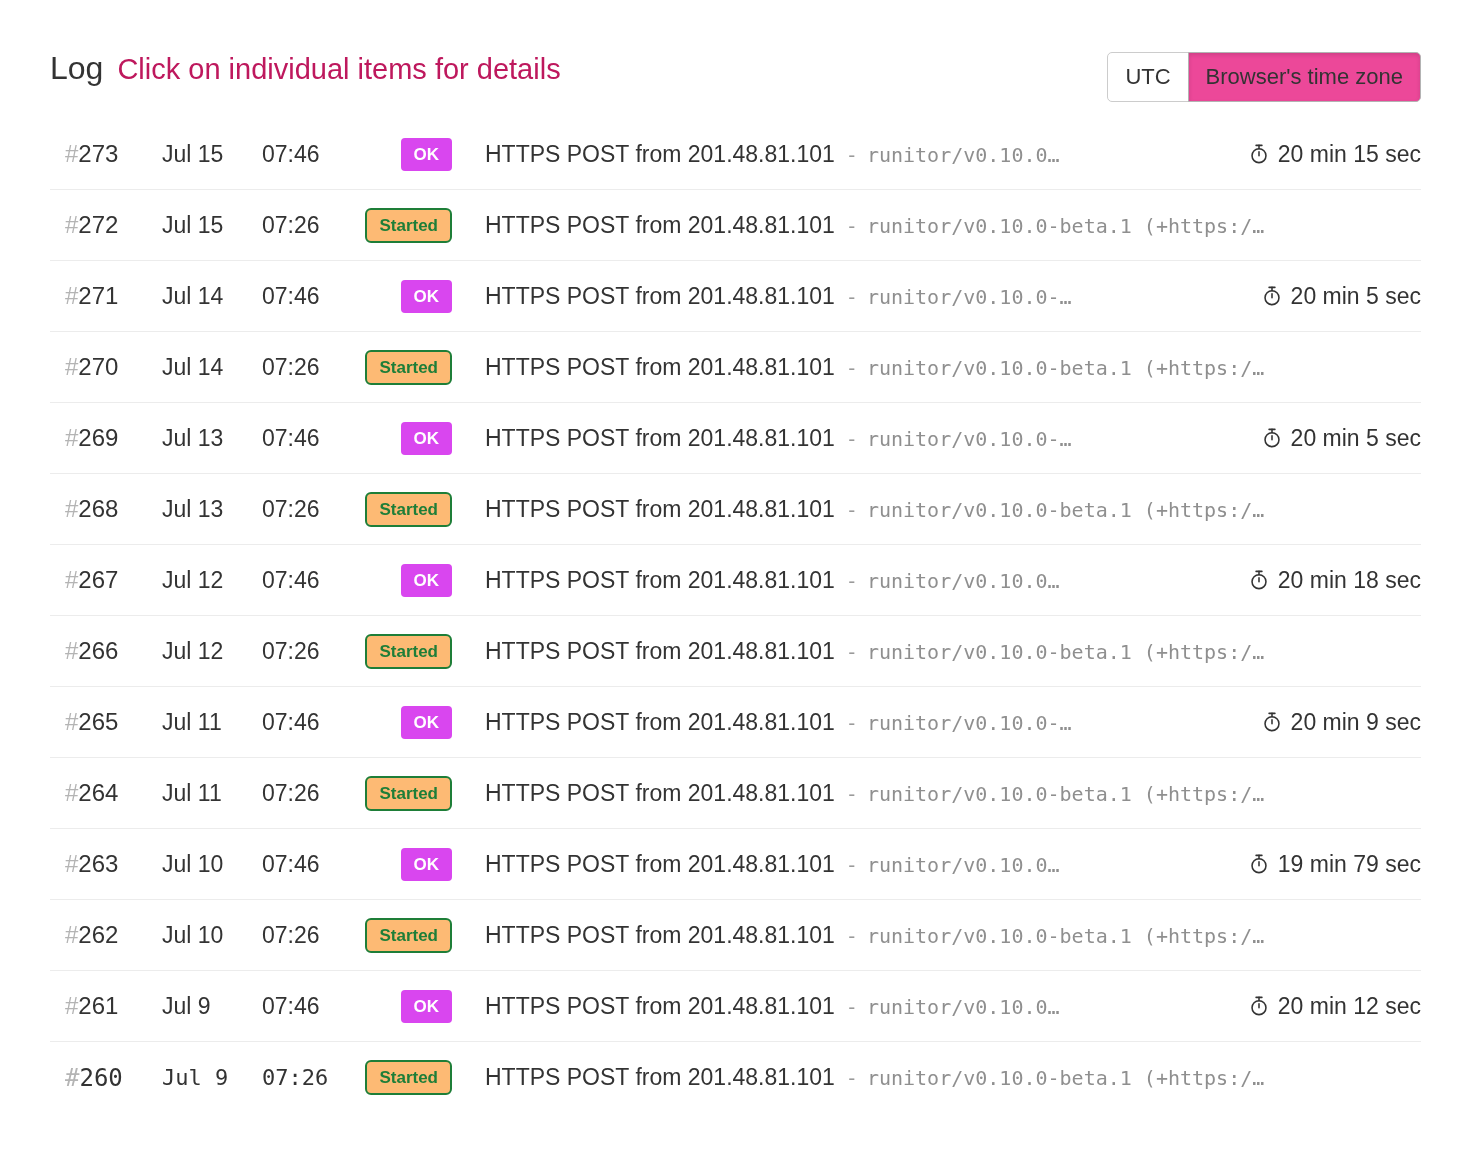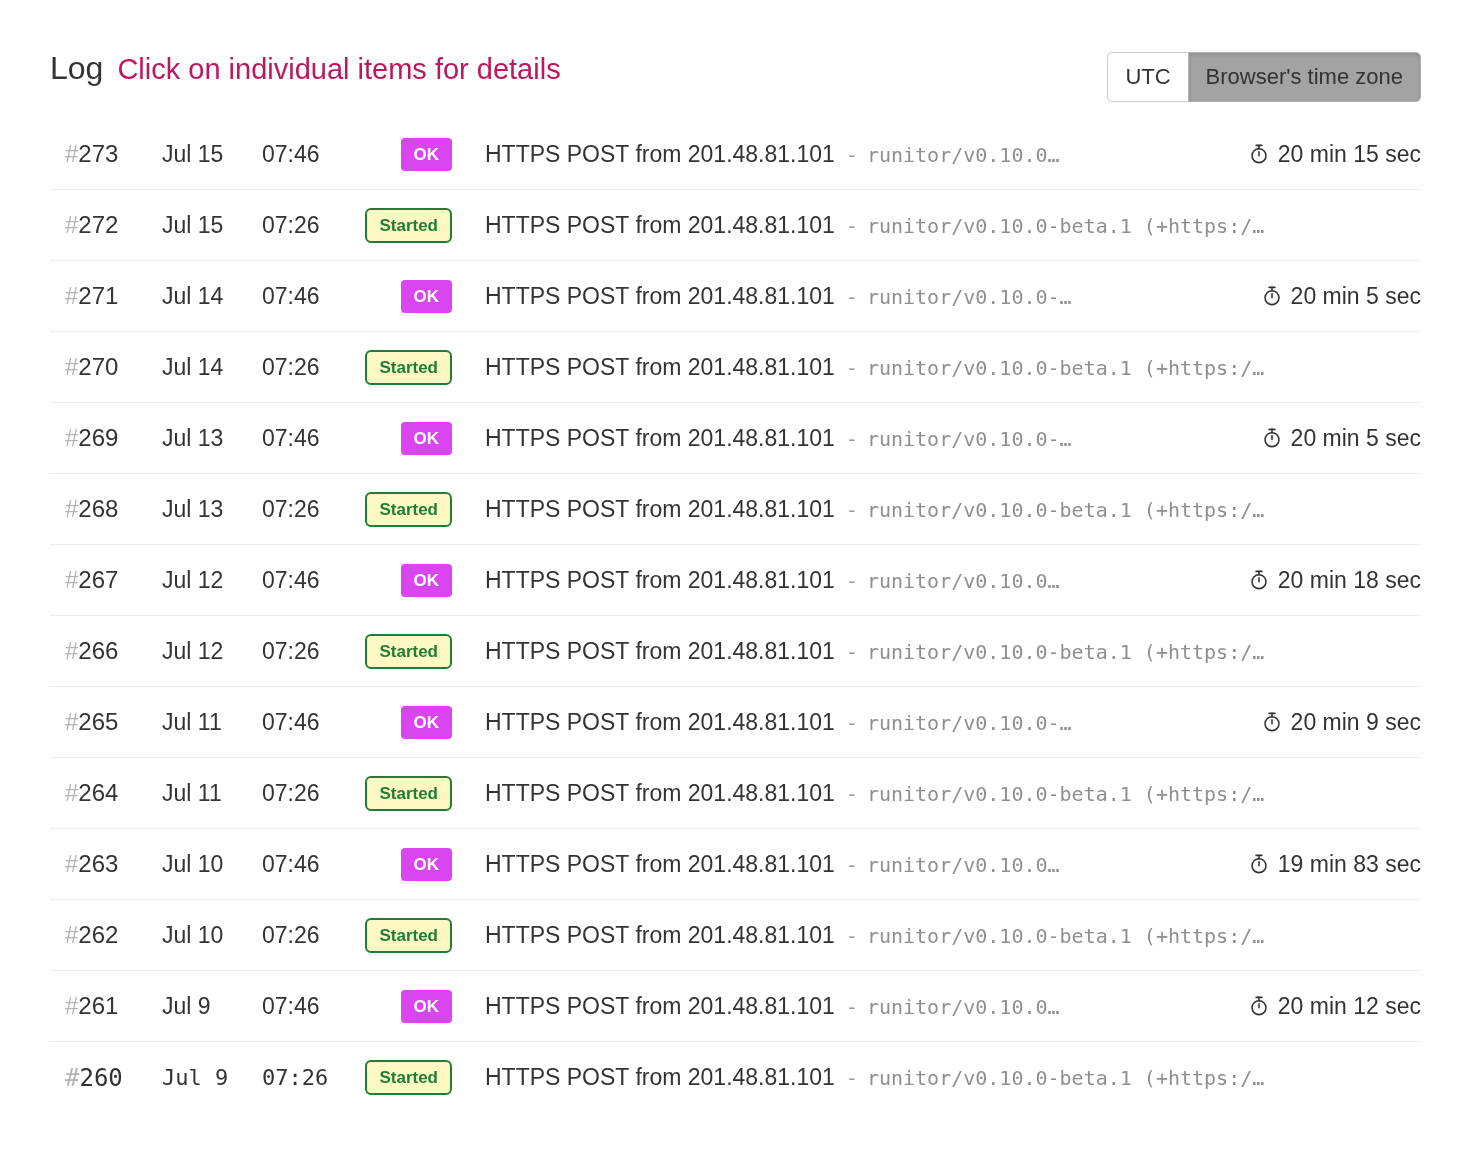--- a/index.html
+++ b/index.html
@@ -15,42 +15,42 @@
   .subtitle { font-size:29px; color:#be185d; margin-left:14px; }
   .tz-toggle { position:absolute; right:0; top:52px; display:flex; }
   .btn {
     font-family:"Liberation Sans", sans-serif;
     font-size:22px; color:#333; background:#fff; border:1px solid #ccc;
     padding:5px 17px; height:50px; box-sizing:border-box; cursor:pointer; line-height:1.3;
   }
   .btn:first-child { border-radius:5px 0 0 5px; }
   .btn:last-child  { border-radius:0 5px 5px 0; margin-left:-1px; }
   .btn.active {
-    background:#a3a3a3; border-color:#b3b3b3;
+    background:#ec4899; border-color:#b3b3b3;
     box-shadow:inset 0 2px 4px rgba(0,0,0,.13);
   }
 
   
   .log-table { margin-top:22px; }
   .row {
     display:flex; align-items:center; height:71px;
     border-bottom:1px solid #ececec; cursor:pointer; box-sizing:border-box;
   }
   .row:last-child { border-bottom:none; }
   .c-num  { width:112px; padding-left:15px; box-sizing:border-box; font-size:24px; flex:none; }
   .hash   { color:#b4b4b4; }
   .c-date { width:100px; font-size:23px; flex:none; }
   .c-time { width:90px;  font-size:23px; flex:none; }
   .c-badge{ width:100px; flex:none; display:flex; justify-content:flex-end; }
   .badge  { font-weight:bold; font-size:17px; line-height:1; white-space:nowrap; }
   .badge-ok {
     background:#d946ef; color:#fff; padding:8px 13px; border-radius:4px;
   }
   .badge-started {
-    background:#fef9c3; color:#1e7e38; border:2px solid #1e7e38;
+    background:#fdba74; color:#1e7e38; border:2px solid #1e7e38;
     padding:7px 12px; border-radius:6px;
   }
   .c-main {
     flex:1 1 auto; min-width:0; padding-left:33px; font-size:23px;
     white-space:nowrap; overflow:hidden;
   }
   .dash {
     color:#9a9a9a; font-family:"DejaVu Sans Mono", monospace; font-size:20px;
     margin:0 9px 0 11px;
   }
@@ -240,21 +240,21 @@
           <span class="badge badge-ok">OK</span>
         </span>
     <span class="c-main"><span class="msg">HTTPS POST from 201.48.81.101</span><span class="dash">-</span><span class="mono">runitor/v0.10.0…</span></span>
     <span class="c-dur">
       <svg class="sw-icon" width="22" height="22" viewBox="0 0 24 24" fill="none" stroke="#333" stroke-width="1.7" stroke-linecap="round">
         <circle cx="12" cy="13.8" r="7.6"></circle>
         <line x1="12" y1="13.8" x2="12" y2="9.6"></line>
         <line x1="8.8" y1="2.6" x2="15.2" y2="2.6"></line>
         <line x1="12" y1="2.6" x2="12" y2="6.2"></line>
       </svg>
-      <span class="dur-text">19 min 83 sec</span>
+      <span class="dur-text">19 min 79 sec</span>
     </span>
   </div>
 
   <div class="row">
     <span class="c-num"><span class="hash">#</span><span class="num">262</span></span>
     <span class="c-date">Jul 10</span>
     <span class="c-time">07:26</span>
     <span class="c-badge">
           <span class="badge badge-started">Started</span>
         </span>

